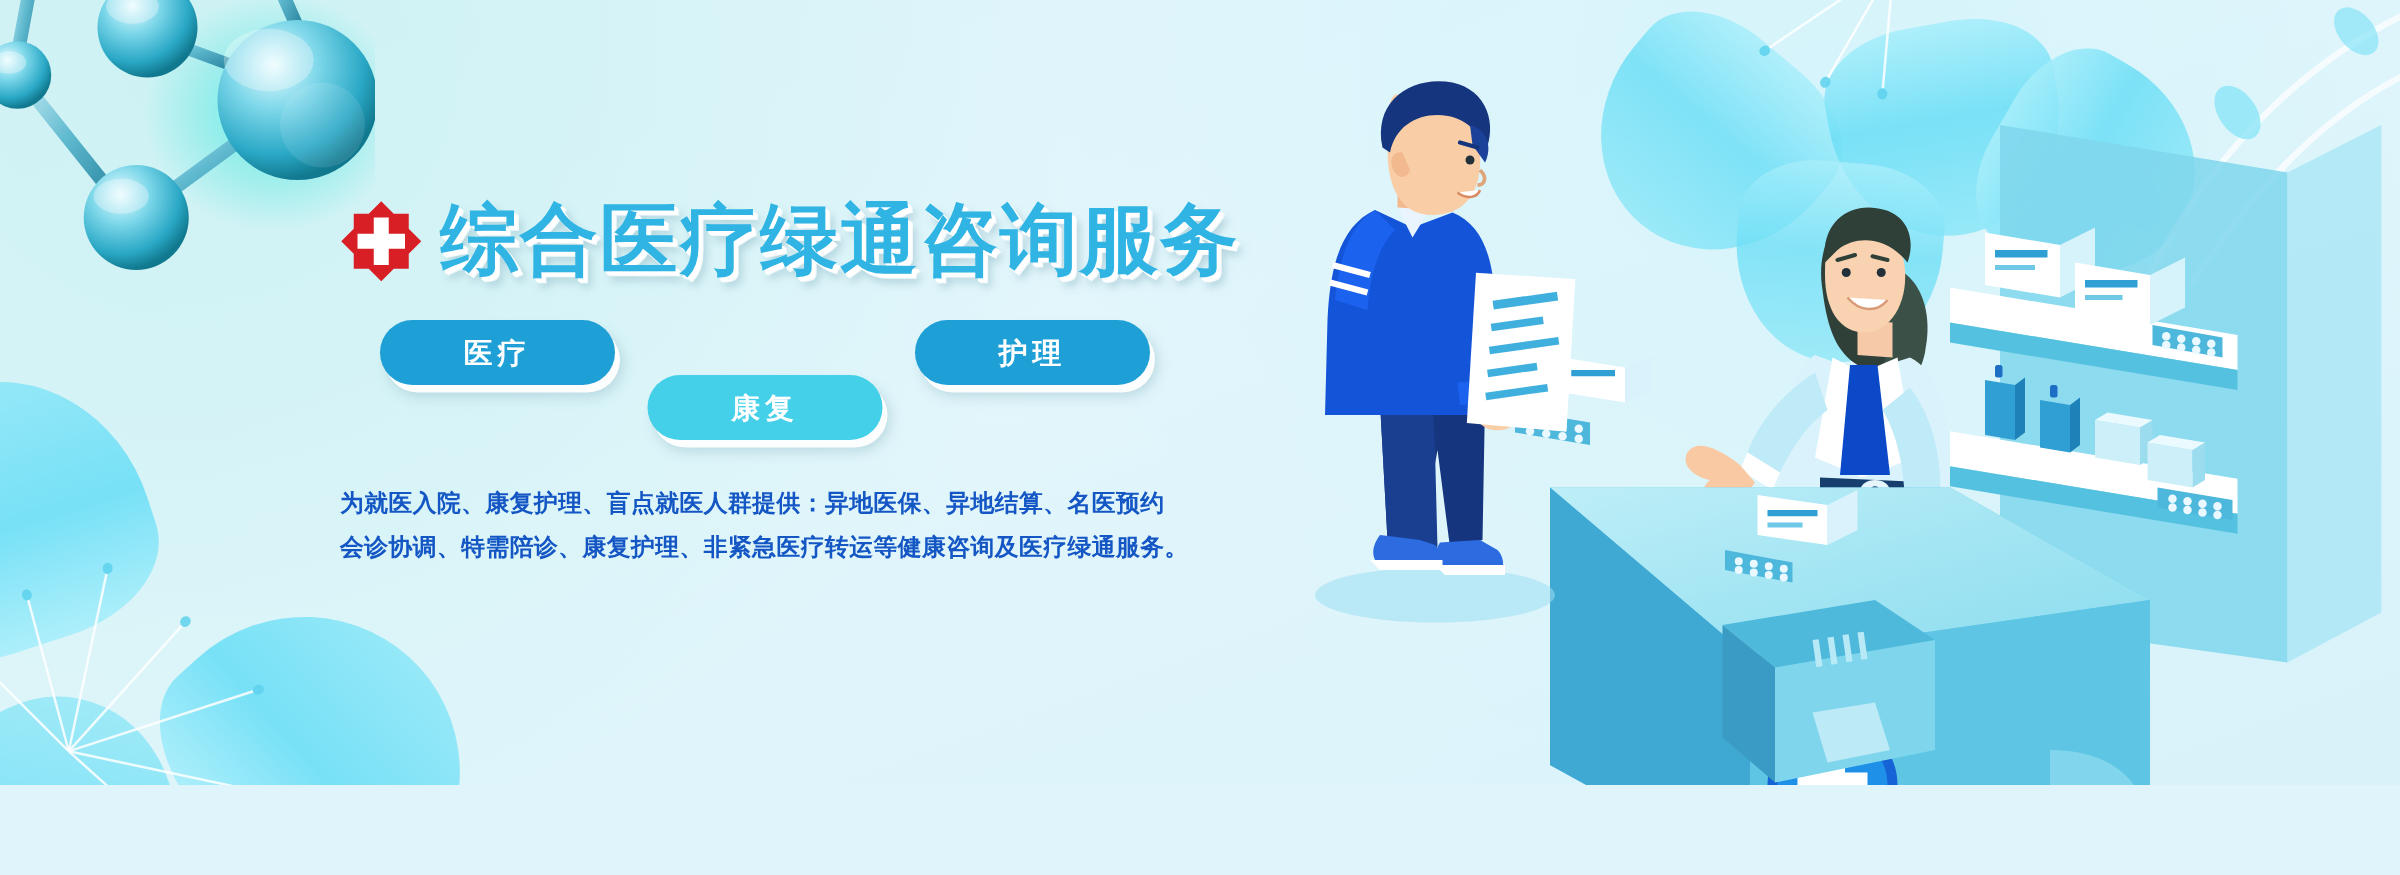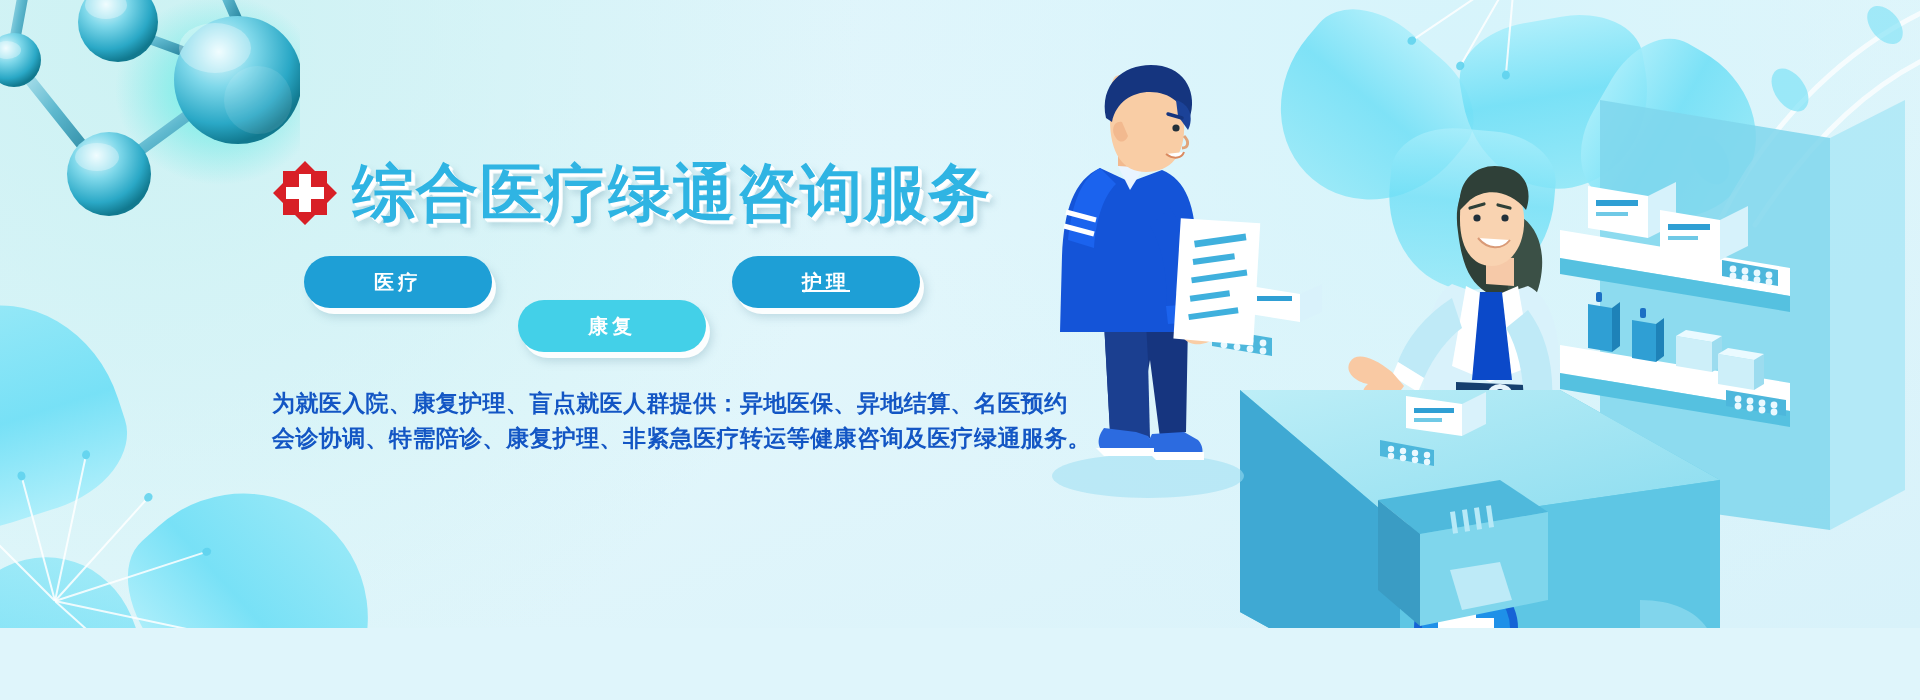--- a/index.html
+++ b/index.html
@@ -47,27 +47,27 @@
     text-shadow:
       2px 2px 0 #ffffff, 3px 3px 0 #ffffff, 4px 4px 0 #f2f9fb,
       6px 7px 7px rgba(90,140,160,.35);
     white-space:nowrap;
   }
 
   #pill-row{display:flex;gap:26px;margin-top:20px;margin-left:32px;}
   .pill{
     min-width:188px;height:52px;border-radius:26px;
     display:flex;align-items:center;justify-content:center;
-    color:#ffffff;font-size:20px;font-weight:bold;letter-spacing:4px;
+    color:#ffffff;font-size:23px;font-weight:bold;letter-spacing:4px;
     box-shadow:4px 6px 0 rgba(255,255,255,.95), 6px 9px 10px rgba(90,140,160,.28);
     cursor:pointer;user-select:none;
   }
 
   #desc{
-    margin-top:34px;color:#1356c4;font-size:23px;line-height:35px;
+    margin-top:34px;color:#1356c4;font-size:19px;line-height:35px;
     font-weight:bold;letter-spacing:.4px;
   }
   #desc div{white-space:nowrap;}
 
   
   #illustration{position:absolute;left:1000px;top:60px;width:920px;height:640px;}
 </style>
 </head>
 <body>
 
@@ -395,21 +395,21 @@
       <svg id="cross-logo" viewBox="0 0 66 66">
         <path d="M33 1 L43 11 L55 11 L55 23 L65 33 L55 43 L55 55 L43 55 L33 65 L23 55 L11 55 L11 43 L1 33 L11 23 L11 11 L23 11 Z" fill="#d81f26"></path>
         <path d="M27 14 L39 14 L39 27 L52 27 L52 39 L39 39 L39 52 L27 52 L27 39 L14 39 L14 27 L27 27 Z" fill="#ffffff"></path>
       </svg>
       <div id="main-title">综合医疗绿通咨询服务</div>
     </div>
 
     <div id="pill-row">
       <div class="pill" style="background:#1e9fd6;">医疗</div>
       <div class="pill" style="background:#43d0e8;margin-top:44px;">康复</div>
-      <div class="pill" style="background:#1e9fd6;text-decoration:underline;">护理</div>
+      <div class="pill" style="background:#1e9fd6;">护理</div>
     </div>
 
     <div id="desc">
       <div>为就医入院、康复护理、盲点就医人群提供：异地医保、异地结算、名医预约</div>
       <div>会诊协调、特需陪诊、康复护理、非紧急医疗转运等健康咨询及医疗绿通服务。</div>
     </div>
 
   </div>
 </div>
 

